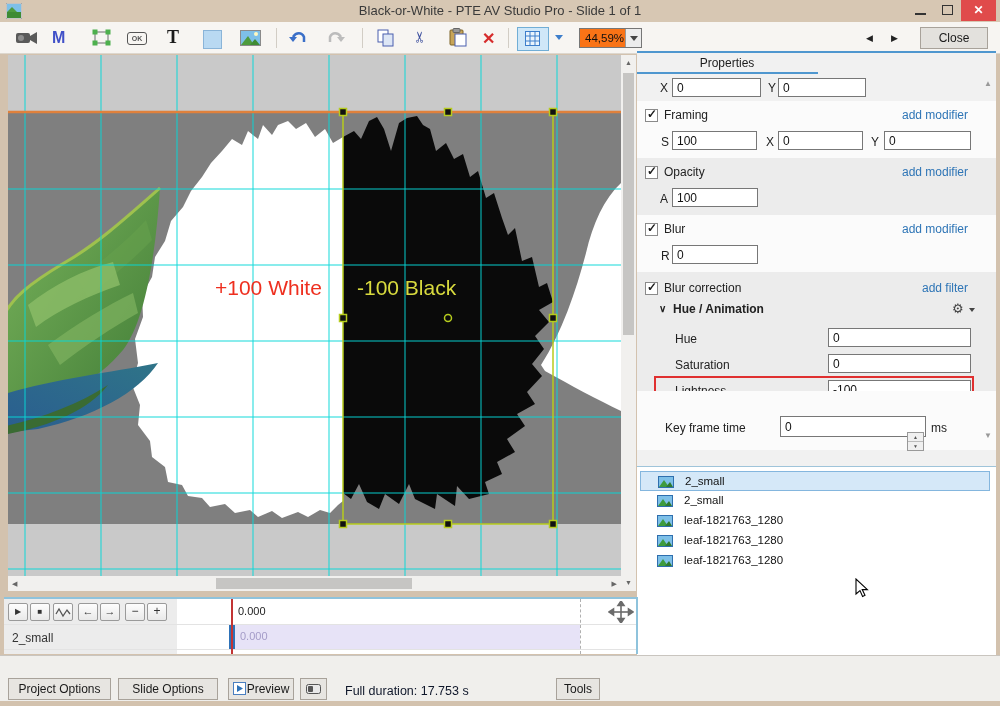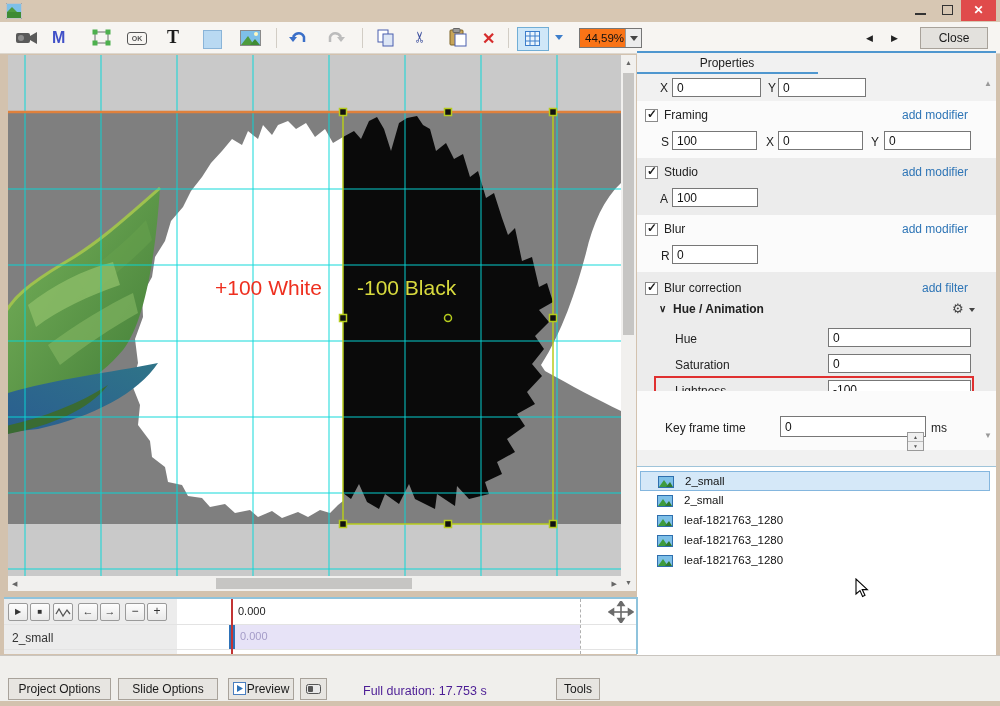--- a/index.html
+++ b/index.html
@@ -71,34 +71,35 @@
   #tl-track-name{left:8px;top:32px;font-size:12px;color:#333;}
   #tl-lav{left:231px;top:26px;width:345px;height:24px;background:#e7e3f7;}
   #tl-lav-time{left:5px;top:5px;font-size:11px;color:#a49cc8;}
   #tl-marker{left:225px;top:26px;width:6px;height:24px;background:#2d72b8;}
   #tl-redline{left:227px;top:0;width:2px;height:55px;background:#c23434;}
   #tl-dash{left:576px;top:0;width:1px;height:55px;border-left:1px dashed #b0b0b0;}
   
   #statusbar{left:0;top:655px;width:1000px;height:46px;background:#f0efec;border-top:1px solid #c9c5bf;box-sizing:border-box;}
   .sbtn{position:absolute;top:22px;height:22px;background:#e7e5e1;border:1px solid #a8a29a;box-sizing:border-box;
         font-size:12px;color:#1a1a1a;text-align:center;line-height:20px;}
-  #duration{left:363px;top:28px;font-size:12.5px;color:#4c1d95;}
+  #duration{left:345px;top:28px;font-size:12.5px;color:#0f172a;}
 </style>
 </head>
 <body>
 
 <div id="win">
 
   <div id="titlebar" class="abs">
     <svg class="abs" style="left:6px;top:3px" width="16" height="16">
       <rect x="0" y="0" width="16" height="16" fill="#fff" stroke="#888"></rect>
       <rect x="1" y="1" width="14" height="8" fill="#7ec0e8"></rect>
       <polygon points="1,9 6,4 11,9" fill="#4e9b3e"></polygon>
       <rect x="1" y="9" width="14" height="6" fill="#3e8b34"></rect>
     </svg>
+    <div id="title-text" class="abs">Black-or-White - PTE AV Studio Pro - Slide 1 of 1</div>
     <div id="btn-min" class="abs winbtn">
         <div id="min-glyph" class="abs"></div>
       </div>
     <div id="btn-max" class="abs winbtn">
         <div id="max-glyph" class="abs"></div>
       </div>
     <div id="btn-close" class="abs winbtn">✕</div>
   </div>
 
   <div id="toolbar" class="abs">
@@ -266,21 +267,21 @@
       <div class="flbl" style="left:129px;top:34px">X</div>
       <input class="fld" style="left: 141px; top: 30px; width: 85px;" value="0">
       <div class="flbl" style="left:234px;top:34px">Y</div>
       <input class="fld" style="left: 247px; top: 30px; width: 87px;" value="0">
     </div>
 
     <div class="abs stripe" style="top:107px;height:57px;background:#ececec">
       <div class="chk" style="left:8px;top:8px">
           <span>✓</span>
         </div>
-      <div class="flbl" style="left:27px;top:7px">Studio</div>
+      <div class="flbl" style="left:27px;top:7px">Opacity</div>
       <div class="link" style="top:7px">add modifier</div>
       <div class="flbl" style="left:23px;top:34px">A</div>
       <input class="fld" style="left: 35px; top: 30px; width: 86px;" value="100">
     </div>
 
     <div class="abs stripe" style="top:164px;height:57px;background:#fbfbfb">
       <div class="chk" style="left:8px;top:8px">
           <span>✓</span>
         </div>
       <div class="flbl" style="left:27px;top:7px">Blur</div>

